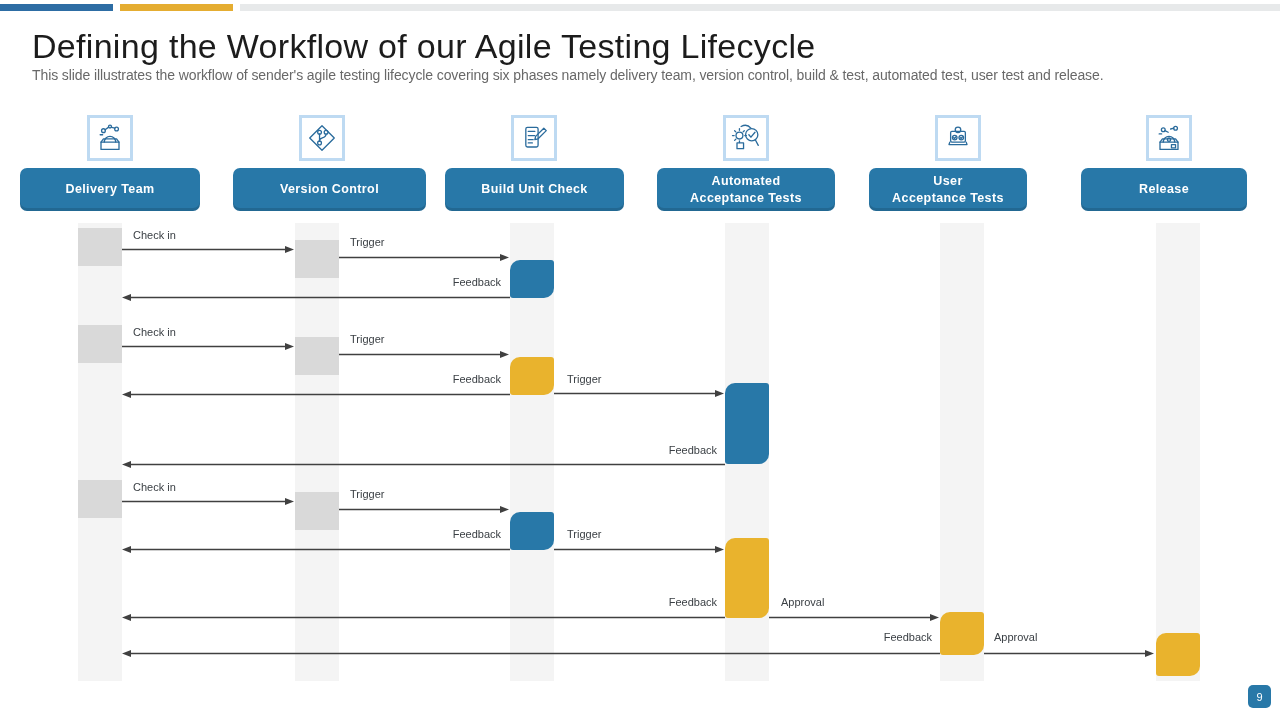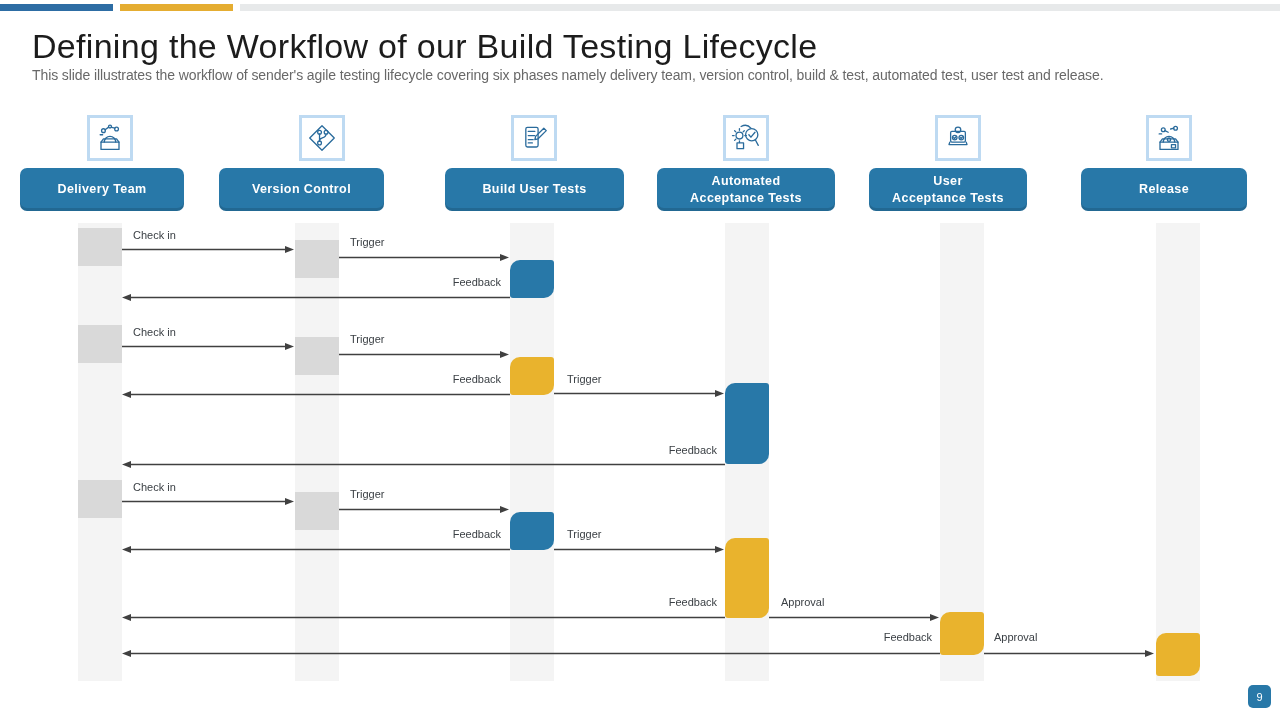--- a/index.html
+++ b/index.html
@@ -47,21 +47,21 @@
 </style>
 </head>
 <body>
 
 <div class="slide">
 
   <div class="topbar-seg seg-blue"></div>
   <div class="topbar-seg seg-yellow"></div>
   <div class="topbar-seg seg-gray"></div>
 
-  <div class="title">Defining the Workflow of our Build Testing Lifecycle</div>
+  <div class="title">Defining the Workflow of our Agile Testing Lifecycle</div>
   <div class="subtitle">This slide illustrates the workflow of sender's agile testing lifecycle covering six phases namely delivery team, version control, build &amp; test, automated test, user test and release.</div>
 
   <div class="icon-tile" style="left:87px">
     <svg viewBox="0 0 44 44">
       <path d="M11 27 L14 23 H30 L33 27"></path>
         <rect x="11" y="27" width="22" height="9"></rect>
       <path d="M15 27 a7 7 0 0 1 14 0"></path>
       <circle cx="14" cy="13" r="2.3"></circle>
         <circle cx="30" cy="11" r="2.3"></circle>
         <circle cx="22" cy="8" r="1.8"></circle>
@@ -111,23 +111,23 @@
         <rect x="11" y="27" width="22" height="9"></rect>
       <path d="M15 27 a7 7 0 0 1 14 0"></path>
         <circle cx="22" cy="24" r="2"></circle>
       <circle cx="15" cy="12" r="2.3"></circle>
         <circle cx="30" cy="10" r="2.3"></circle>
       <path d="M17 13 L21 15 M24 11 L28 10 M10 17 h3"></path>
       <rect x="25" y="30" width="5" height="4"></rect>
     </svg>
   </div>
 
-  <div class="phase-btn" style="left:20px;width:164px">Delivery Team</div>
-  <div class="phase-btn" style="left:219px;width:165px">Version Control</div>
-  <div class="phase-btn" style="left:445px;width:179px">Build User Tests</div>
+  <div class="phase-btn" style="left:20px;width:180px">Delivery Team</div>
+  <div class="phase-btn" style="left:233px;width:193px">Version Control</div>
+  <div class="phase-btn" style="left:445px;width:179px">Build Unit Check</div>
   <div class="phase-btn" style="left:657px;width:178px">Automated
 Acceptance  Tests</div>
   <div class="phase-btn" style="left:869px;width:158px">User
 Acceptance  Tests</div>
   <div class="phase-btn" style="left:1081px;width:166px">Release</div>
 
   <div id="diagram">
       <div class="lifeline" style="left: 78px;"></div>
       <div class="lifeline" style="left: 295px;"></div>
       <div class="lifeline" style="left: 510px;"></div>

